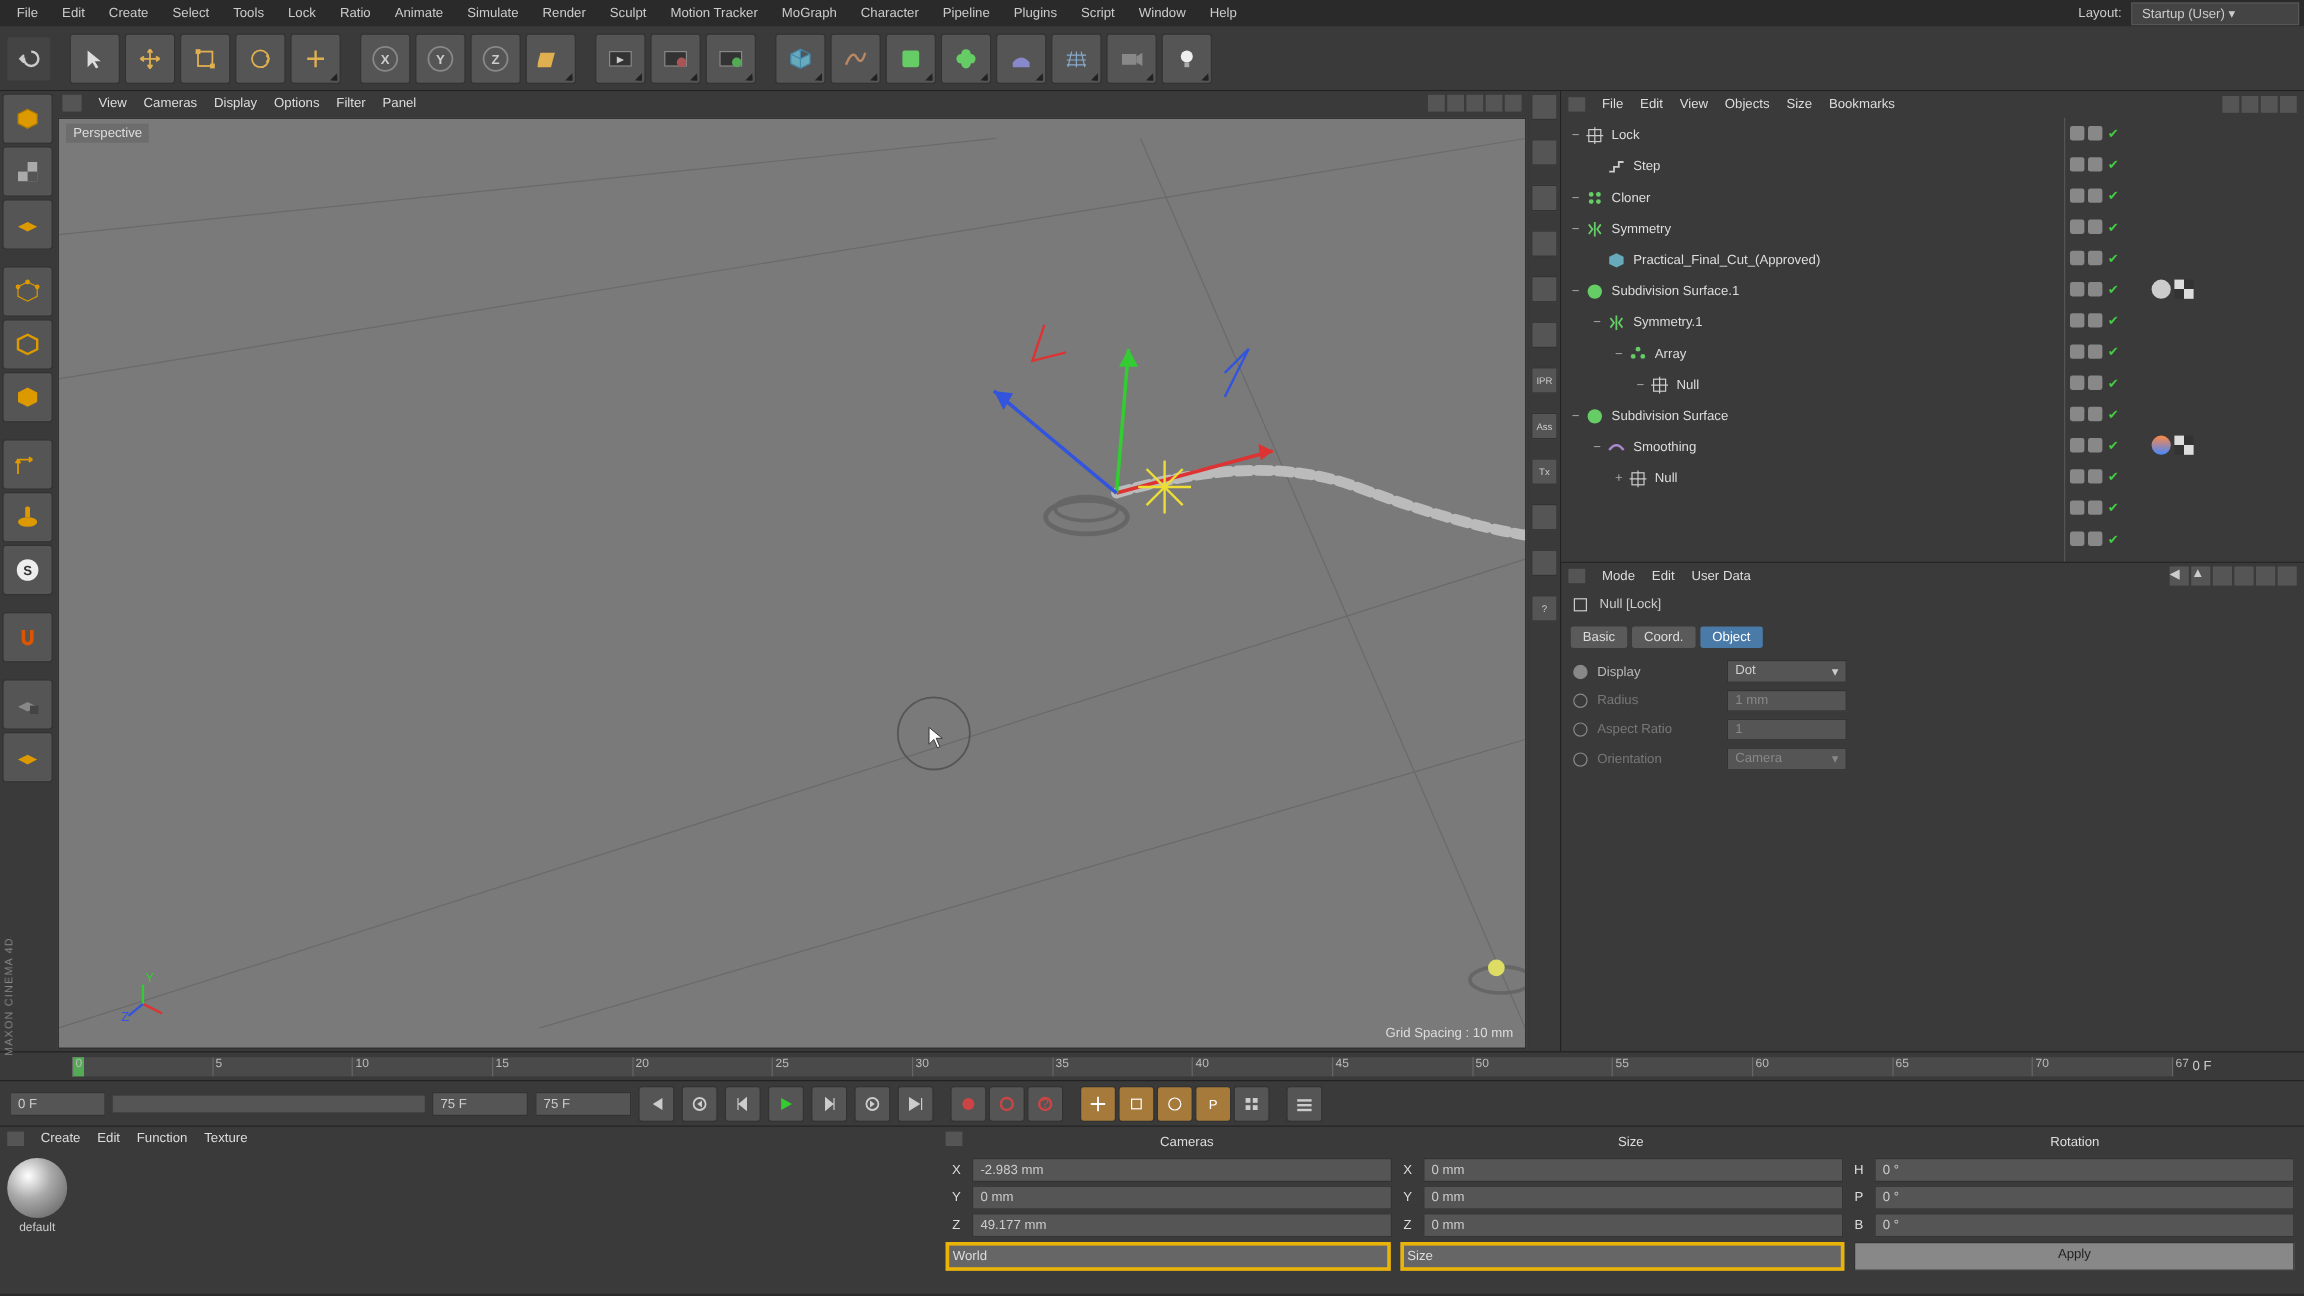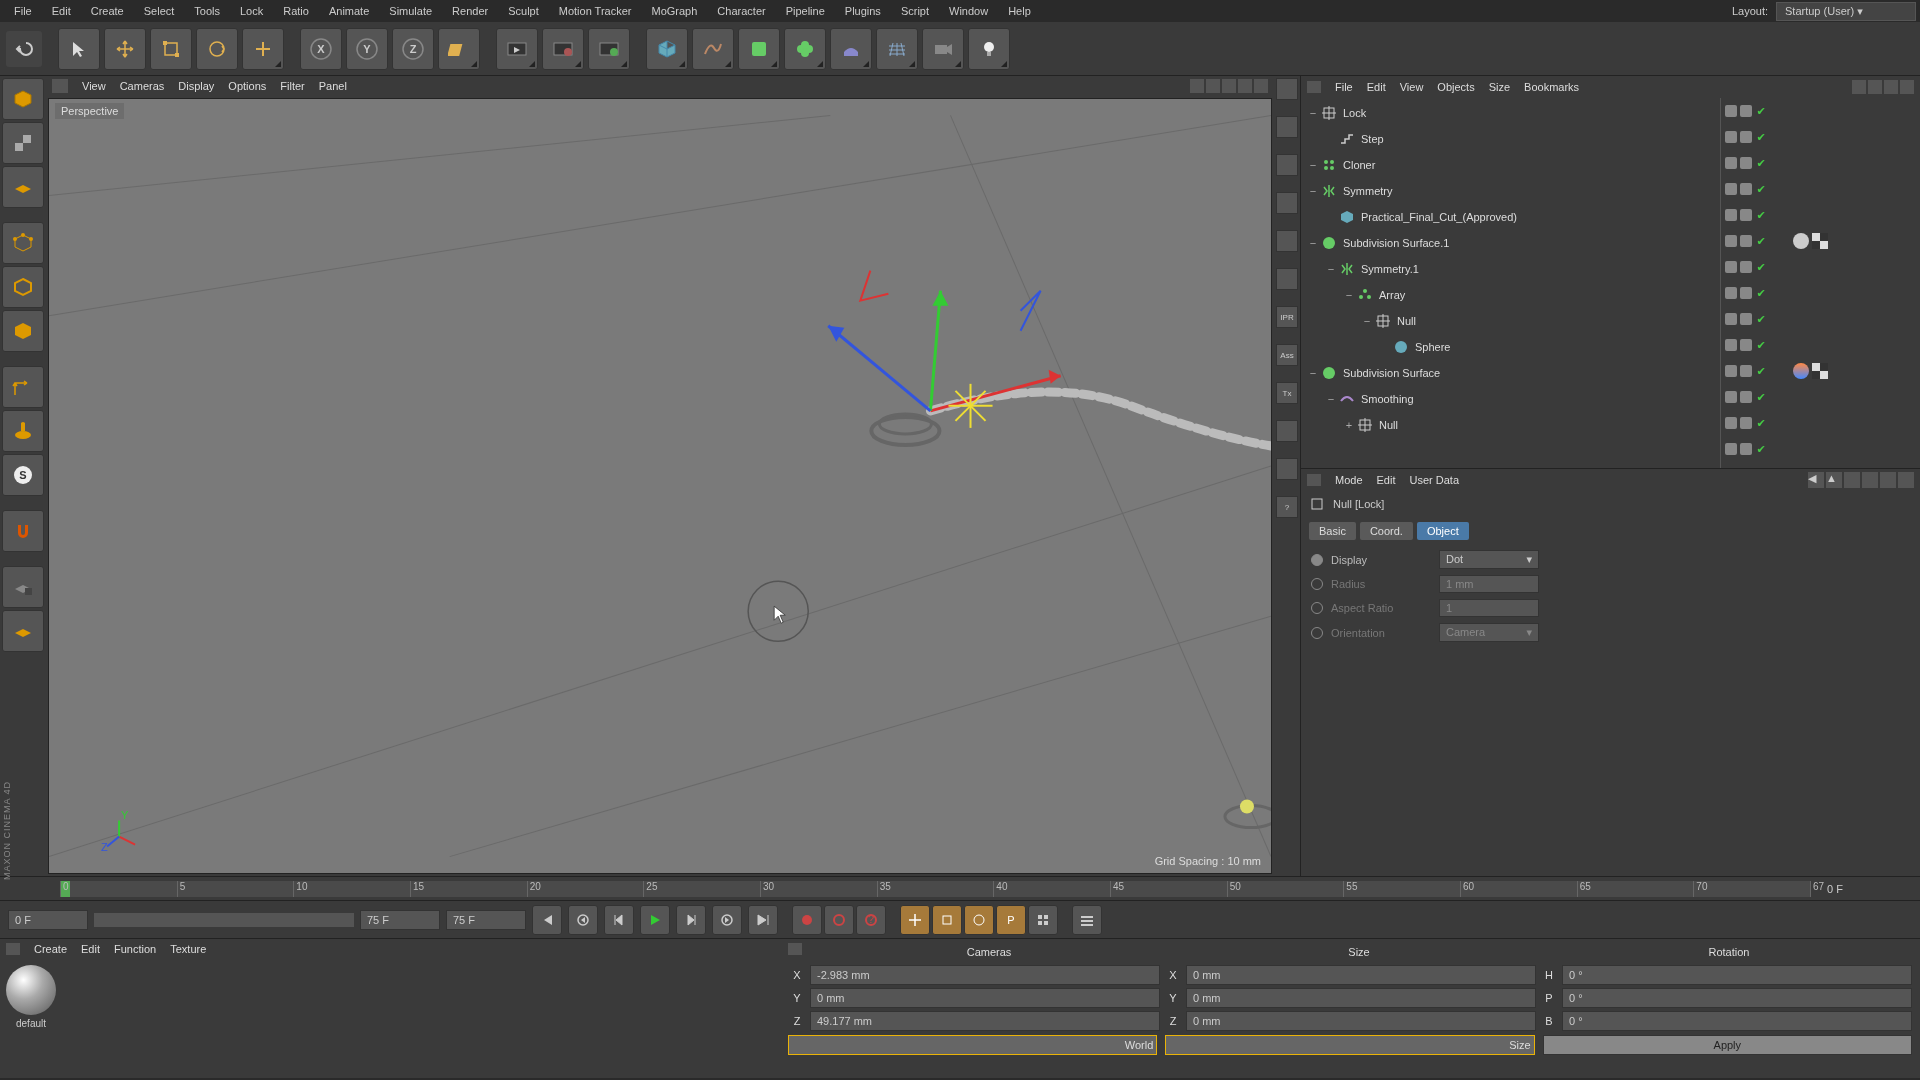--- a/index.html
+++ b/index.html
@@ -98,21 +98,21 @@
 .mat-sphere { width:50px; height:50px; border-radius:50%; background: radial-gradient(circle at 35% 30%, #fff, #aaa 40%, #555); }
 .mat-label { color:#ccc; font-size:10px; }
 
 .coord-panel { flex:1; background:#3a3a3a; padding:4px 8px; }
 .coord-headers { display:flex; gap:4px; margin-bottom:4px; }
 .coord-headers .ch { flex:1; text-align:center; color:#ddd; padding:3px; }
 .coord-row { display:flex; gap:4px; margin-bottom:3px; align-items:center; }
 .coord-row .c-axis { width:18px; text-align:center; color:#ddd; }
 .coord-row .c-input { flex:1; background:#555; border:1px solid #333; color:#ccc; padding:3px 6px; }
 .coord-bottom { display:flex; gap:8px; margin-top:4px; }
-.coord-bottom .c-sel { flex:1; background:#666; border:1px solid #eab308; color:#ddd; padding:3px; text-align:right; }
+.coord-bottom .c-sel { flex:1; background:#666; border:3px solid #eab308; color:#ddd; padding:3px; text-align:left; }
 .coord-bottom .c-apply { flex:1; background:#888; border:1px solid #333; color:#222; padding:3px; text-align:center; }
 
 .statusbar { height:20px; background:#2a2a2a; display:flex; align-items:center; padding:0 8px; color:#bbb; }
 .side-label { position:fixed; left:2px; bottom:200px; writing-mode:vertical-rl; transform:rotate(180deg); color:#888; font-size:9px; letter-spacing:1px; }
 
 svg { display:block; }
 </style>
 </head>
 <body>
 
@@ -534,29 +534,20 @@
        <span class="tree-expand">−</span>
        <span class="tree-icon">
               <svg width="16" height="16">
                 <rect x="3" y="3" width="10" height="10" fill="none" stroke="#ccc"></rect>
                 <line x1="8" y1="1" x2="8" y2="15" stroke="#ccc"></line>
                 <line x1="1" y1="8" x2="15" y2="8" stroke="#ccc"></line>
               </svg>
             </span>
        <span class="tree-label">Null</span>
      </div>
-          <div class="tree-row" style="padding-left:78px">
-       <span class="tree-expand"></span>
-       <span class="tree-icon">
-              <svg width="16" height="16">
-                <circle cx="8" cy="8" r="6" fill="#6ab"></circle>
-              </svg>
-            </span>
-       <span class="tree-label">Sphere</span>
-     </div>
           <div class="tree-row" style="padding-left:6px">
        <span class="tree-expand">−</span>
        <span class="tree-icon">
               <svg width="16" height="16">
                 <circle cx="8" cy="8" r="6" fill="#6c6"></circle>
               </svg>
             </span>
        <span class="tree-label">Subdivision Surface</span>
      </div>
           <div class="tree-row" style="padding-left:24px">

